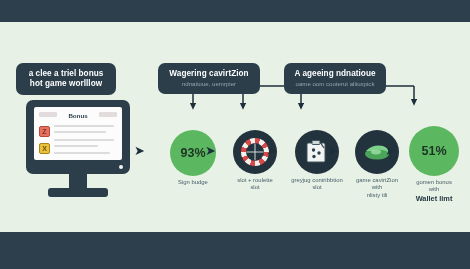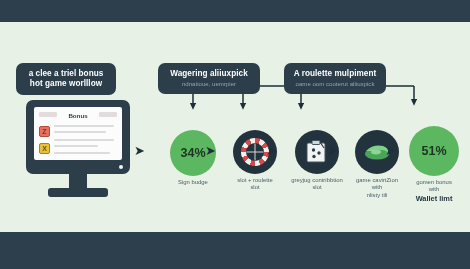--- a/index.html
+++ b/index.html
@@ -296,26 +296,26 @@
         <path d="M414,64 L414,80" marker-end="url(#ah)"></path>
       </g>
     </svg>
 
     <div class="pill p1">
       <span class="ttl">a clee a triel bonus</span>
       <span class="ttl">hot game worlllow</span>
     </div>
 
     <div class="pill p2">
-      <span class="ttl">Wagering aliiuxpick</span>
+      <span class="ttl">Wagering cavirtZion</span>
       <span class="sub">ndnatioue, uemrpier</span>
     </div>
 
     <div class="pill p3">
-      <span class="ttl">A roulette mulpiment</span>
+      <span class="ttl">A ageeing ndnatioue</span>
       <span class="sub">oame oom cooterut  aliiuxpick</span>
     </div>
 
     <div id="monitor">
       <div id="screen-shell">
         <div id="screen-page">
           <div class="doc-chip l"></div>
           <div class="doc-title">Bonus</div>
           <div class="doc-chip r"></div>
 
@@ -339,21 +339,21 @@
     </div>
 
     <div class="harrow" style="left:134px; top:122px;">➤</div>
     <div class="harrow" style="left:205px; top:122px;">➤</div>
     <div class="harrow" style="left:266px; top:122px;">➤</div>
     <div class="harrow" style="left:327px; top:122px;">➤</div>
     <div class="harrow" style="left:385px; top:122px;">➤</div>
 
     <div class="node" id="n1">
       <div class="disc green">
-        <div class="pct">34%</div>
+        <div class="pct">93%</div>
       </div>
       <div class="cap">
         <span>Sign budge</span>
       </div>
     </div>
 
     <div class="node" id="n2">
       <div class="disc dark">
         <div class="roul"></div>
         <div class="roul-cross"></div>

